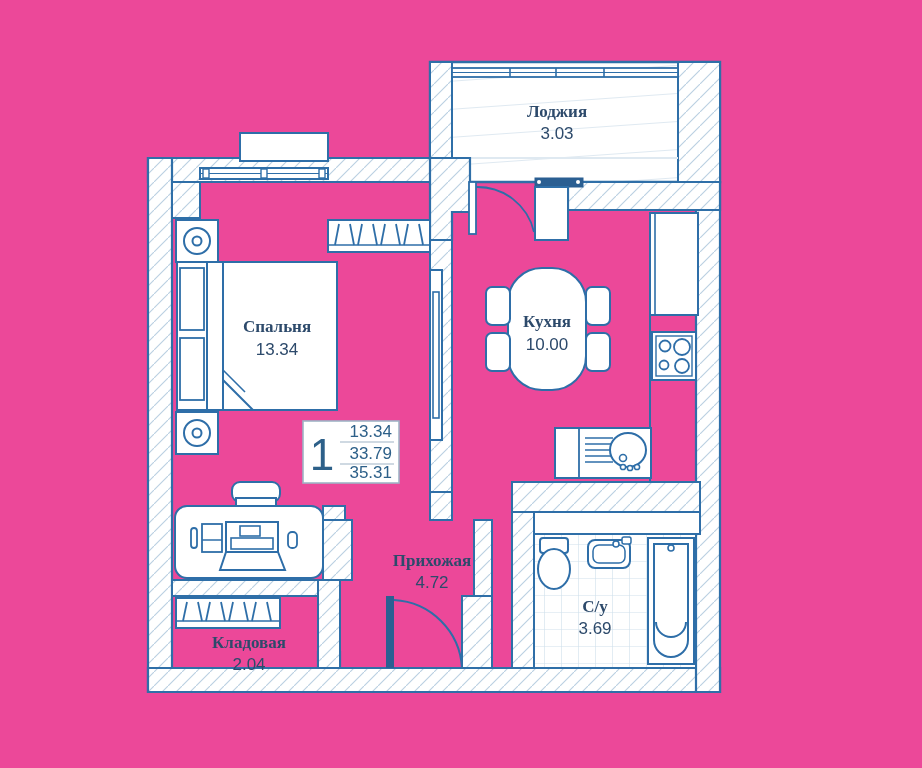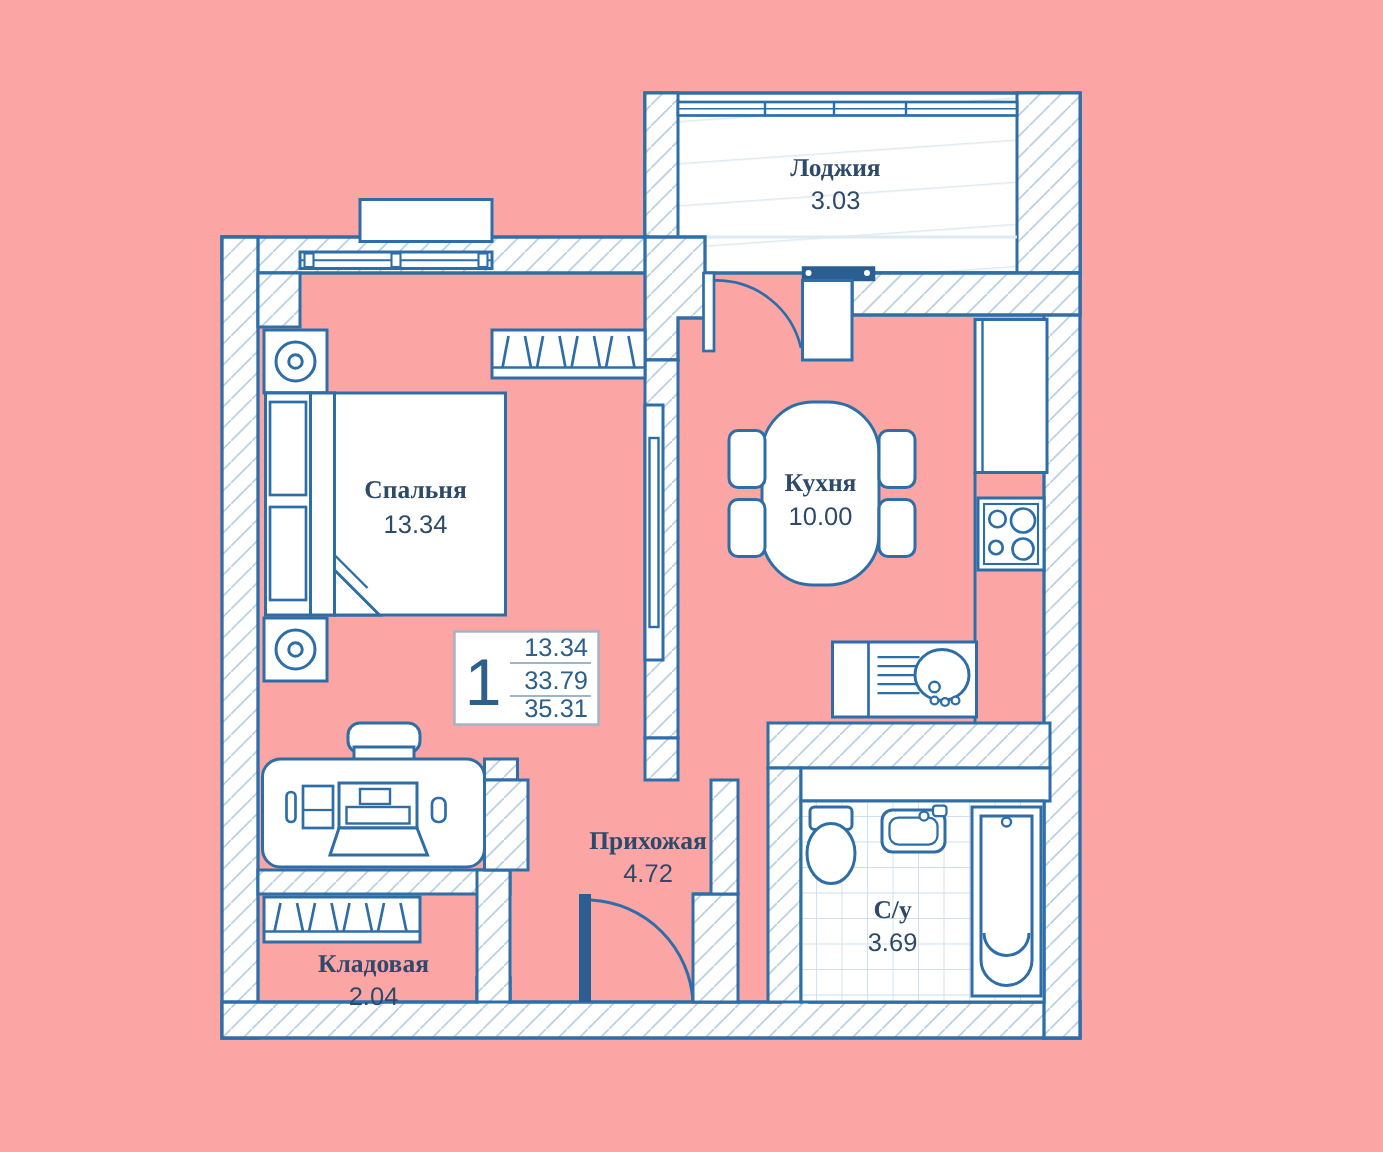--- a/index.html
+++ b/index.html
@@ -1,18 +1,18 @@
 <!DOCTYPE html>
 <html><head>
 <meta charset="utf-8">
 <style>
   html,body{margin:0;padding:0;background:#ffffff;}
   body{width:922px;height:768px;overflow:hidden;
        font-family:"Liberation Serif", serif;}
-  #stage{position:relative;width:922px;height:768px;background:#fca5a5;}
+  #stage{position:relative;width:922px;height:768px;background:#ec4899;}
   svg{display:block;}
   .roomlabel{font-family:"Liberation Serif", serif;fill:#2d4a6b;font-weight:700;}
   .roomnum{font-family:"Liberation Sans", sans-serif;fill:#2d4a6b;font-weight:400;}
   .statbig{font-family:"Liberation Sans", sans-serif;fill:#2d6089;font-weight:400;}
   .statnum{font-family:"Liberation Sans", sans-serif;fill:#2d6089;font-weight:400;}
 </style>
 </head>
 <body>
 
 <div id="stage">

